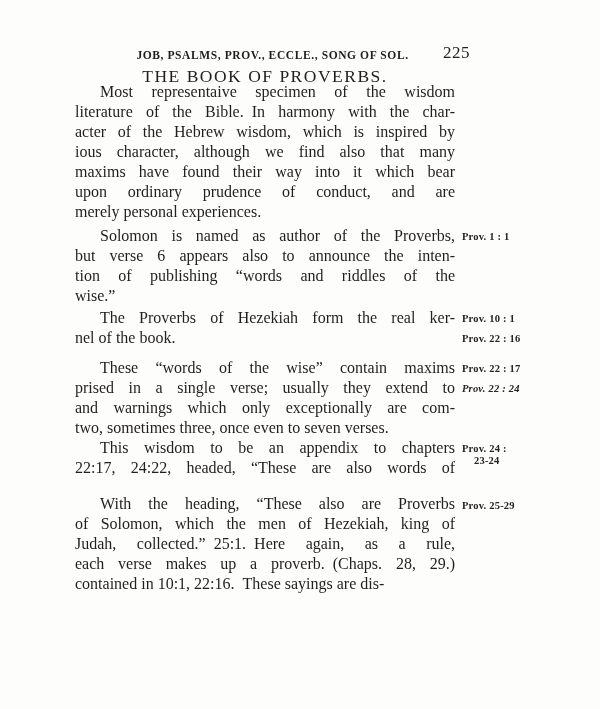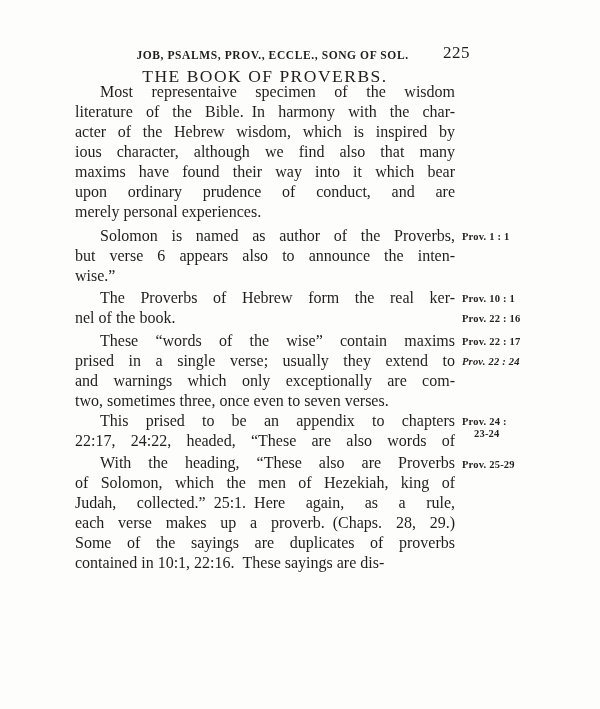--- a/index.html
+++ b/index.html
@@ -97,60 +97,60 @@
         <div class="line">literature of the Bible. In harmony with the char-</div>
         <div class="line">acter of the Hebrew wisdom, which is inspired by</div>
         <div class="line">ious character, although we find also that many</div>
         <div class="line">maxims have found their way into it which bear</div>
         <div class="line">upon ordinary prudence of conduct, and are</div>
         <div class="line last">merely personal experiences.</div>
       </div>
       <div class="para" style="margin-top: 4px;">
         <div class="line first">Solomon is named as author of the Proverbs,</div>
         <div class="line">but verse 6 appears also to announce the inten-</div>
+        <div class="line">tion of publishing “words and riddles of the</div>
         <div class="line last">wise.”</div>
         <div class="margin-note" style="top: 5px;">
           <div>Prov. 1 : 1</div>
         </div>
       </div>
       <div class="para" style="margin-top: 2px;">
-        <div class="line first">The Proverbs of Hebrew form the real ker-</div>
+        <div class="line first">The Proverbs of Hezekiah form the real ker-</div>
         <div class="line last">nel of the book.</div>
         <div class="margin-note" style="top: 5px;">
           <div>Prov. 10 : 1</div>
         </div>
         <div class="margin-note" style="top: 25px;">
           <div>Prov. 22 : 16</div>
         </div>
       </div>
-      <div class="para" style="margin-top: 3px;">
+      <div class="para" style="margin-top: 10px;">
         <div class="line first">These “words of the wise” contain maxims</div>
         <div class="line">prised in a single verse; usually they extend to</div>
         <div class="line">and warnings which only exceptionally are com-</div>
         <div class="line last">two, sometimes three, once even to seven verses.</div>
         <div class="margin-note" style="top: 5px;">
           <div>Prov. 22 : 17</div>
         </div>
         <div class="margin-note" style="top: 25px; font-style: italic;">
           <div>Prov. 22 : 24</div>
         </div>
       </div>
       <div class="para">
-        <div class="line first">This prised to be an appendix to chapters</div>
+        <div class="line first">This wisdom to be an appendix to chapters</div>
         <div class="line">22:17, 24:22, headed, “These are also words of</div>
         <div class="margin-note" style="top: 5px;">
           <div>Prov. 24 :</div>
           <div>23-24</div>
         </div>
       </div>
-      <div class="para" style="margin-top: 2px;">
+      <div class="para" style="margin-top: 16px;">
         <div class="line first">With the heading, “These also are Proverbs</div>
         <div class="line">of Solomon, which the men of Hezekiah, king of</div>
         <div class="line">Judah, collected.” 25:1. Here again, as a rule,</div>
         <div class="line">each verse makes up a proverb. (Chaps. 28, 29.)</div>
-        <div class="line">Some of the sayings are duplicates of proverbs</div>
         <div class="line last">contained in 10:1, 22:16. These sayings are dis-</div>
         <div class="margin-note" style="top: 6px;">
           <div>Prov. 25-29</div>
         </div>
       </div>
     </div>
 </div>
 
 </body></html>

